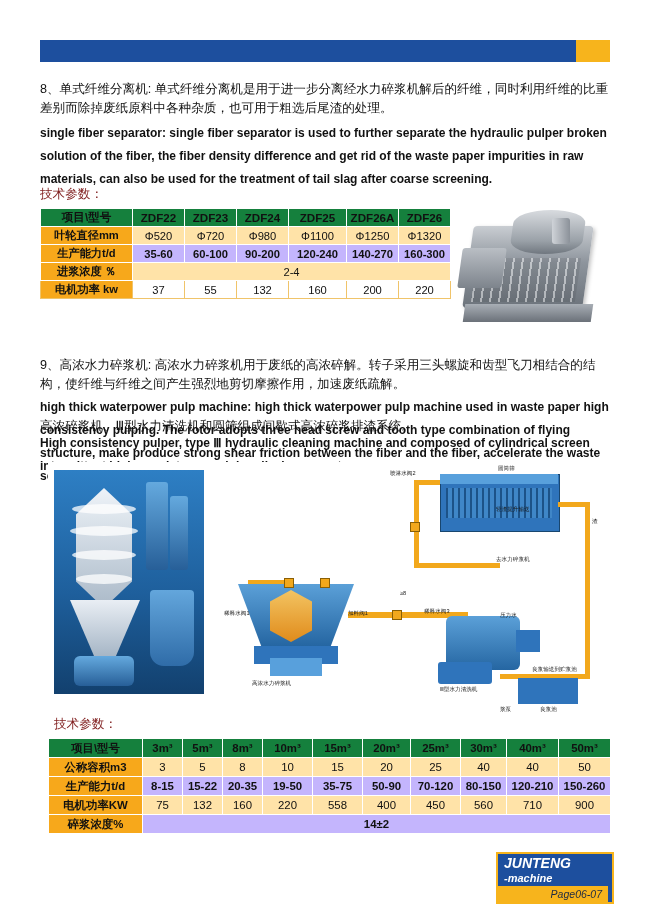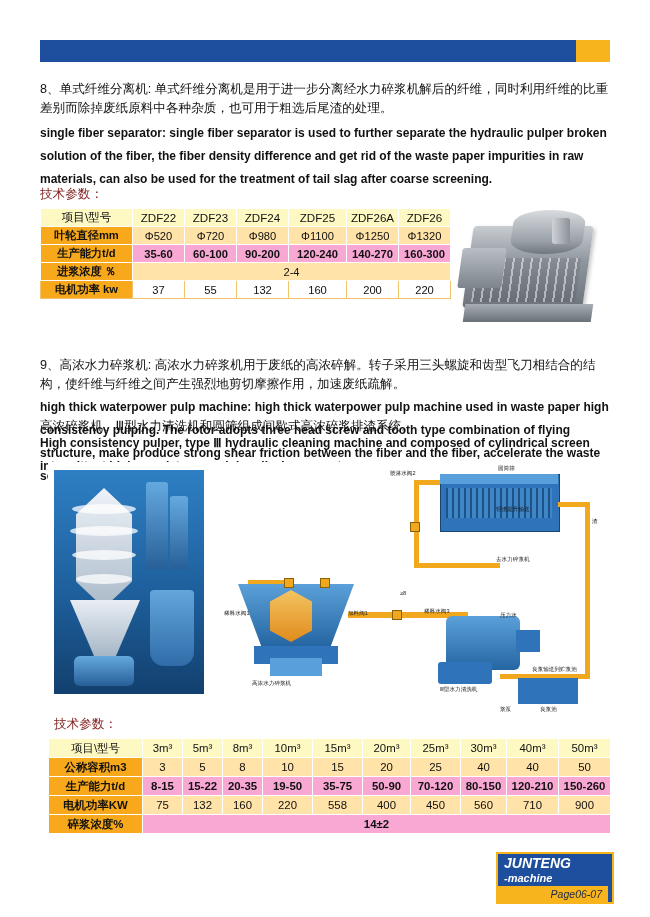--- a/index.html
+++ b/index.html
@@ -67,27 +67,27 @@
     border: 1px solid #ffffff;
     text-align: center;
     vertical-align: middle;
     font-size: 11.2px;
     height: 17px;
     padding: 0 2px;
     white-space: nowrap;
     overflow: hidden;
   }
   .hdr-row td {
-    background: #fef9c3;
+    background: #15803d;
     color: #111111;
-    font-weight: normal;
+    font-weight: bold;
     font-size: 11.6px;
   }
   .band-orange td {
-    background: #f9a8d4;
+    background: #c4b5fd;
     color: #111111;
     font-weight: bold;
   }
   .band-light td {
     background: #ffe3a8;
     color: #111111;
   }
   .band-white td {
     background: #ffffff;
     color: #111111;

